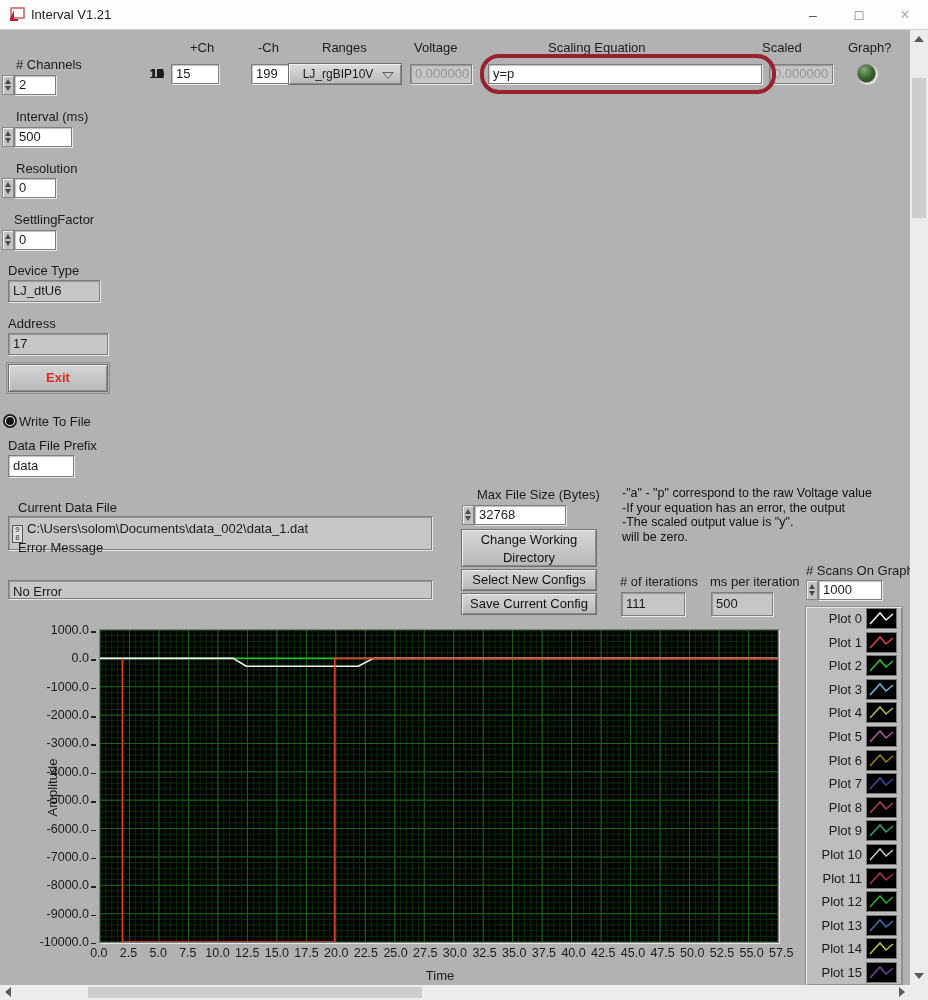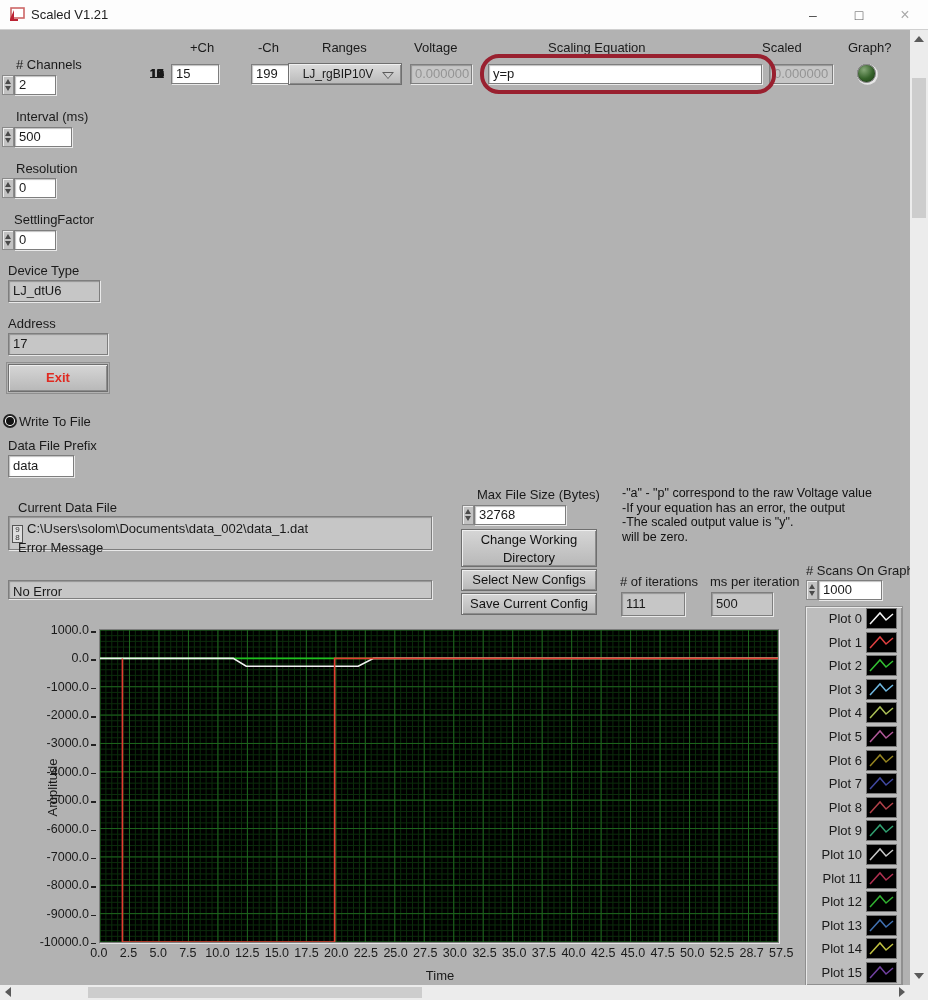--- a/index.html
+++ b/index.html
@@ -77,21 +77,21 @@
 </style>
 </head>
 <body>
 
 <div class="titlebar">
   <svg class="appicon" viewBox="0 0 17 15">
     <rect x="3" y="1" width="13" height="10" fill="#fff" stroke="#c66" stroke-width="1.6"></rect>
     <path d="M2 12 L6 3 L6 12 Z" fill="#b23"></path>
     <rect x="2" y="12" width="8" height="2" fill="#b23"></rect>
   </svg>
-  <span class="apptitle">Scaled V1.21</span>
+  <span class="apptitle">Interval V1.21</span>
   <span class="winbtn min">–</span>
   <span class="winbtn max">□</span>
   <span class="winbtn close">×</span>
 </div>
 
 <span class="lbl" style="left:16px;top:57px"># Channels</span>
 <span class="spinner" style="left:2px;top:75px"></span>
 <span class="field" style="left:14px;top:75px;width:42px;height:20px">2</span>
 
 <span class="lbl" style="left:16px;top:109px">Interval (ms)</span>
@@ -738,21 +738,21 @@
     <span>30.0</span>
     <span>32.5</span>
     <span>35.0</span>
     <span>37.5</span>
     <span>40.0</span>
     <span>42.5</span>
     <span>45.0</span>
     <span>47.5</span>
     <span>50.0</span>
     <span>52.5</span>
-    <span>28.7</span>
+    <span>55.0</span>
     <span>57.5</span>
   </div>
 
 <span class="amp">Amplitude</span>
 <span class="timelbl">Time</span>
 
 <div class="vscroll">
   <span class="scrollarrow" style="left:4px;top:6px;border-left:5px solid transparent;border-right:5px solid transparent;border-bottom:6px solid #5a5a5a"></span>
   <div class="vthumb"></div>
   <span class="scrollarrow" style="left:4px;bottom:6px;border-left:5px solid transparent;border-right:5px solid transparent;border-top:6px solid #5a5a5a"></span>

